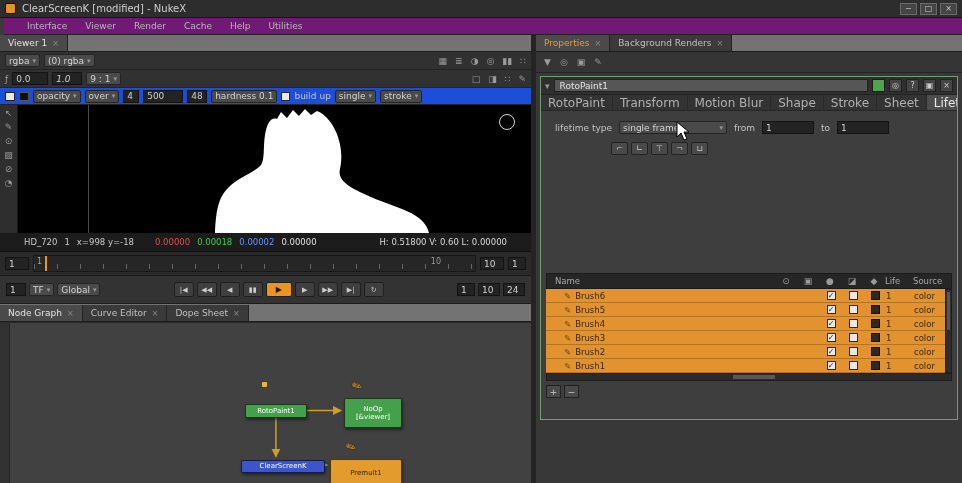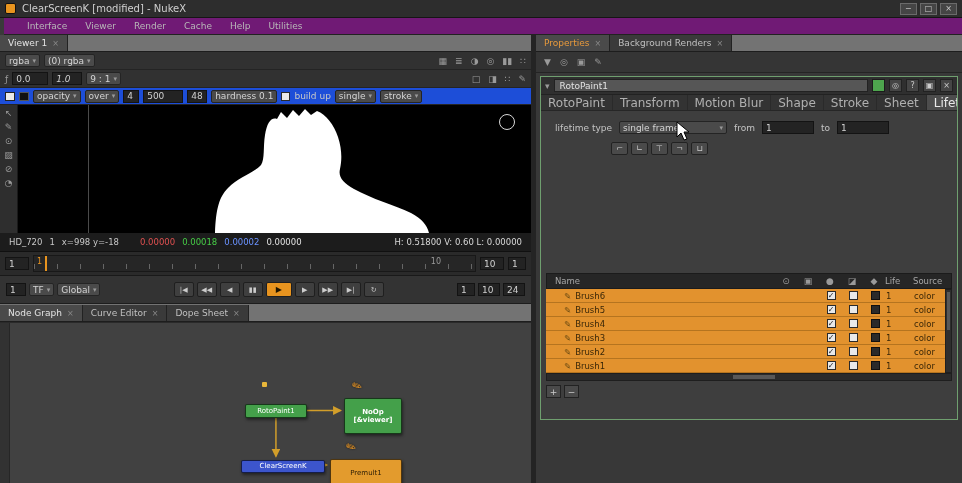--- a/index.html
+++ b/index.html
@@ -38,21 +38,21 @@
   
   .viewport { position:absolute; top:105px; left:0; width:531px; height:128px; display:flex; }
   .tool-col { width:18px; background:#2e2e2e; border-right:1px solid #1a1a1a; display:flex;
     flex-direction:column; align-items:center; gap:4px; padding-top:3px; }
   .canvas { position:relative; flex:1; background:#000; overflow:hidden; }
   .canvas svg.sil { position:absolute; inset:0; width:100%; height:100%; }
   .edge-line { position:absolute; left:70px; top:0; bottom:0; width:1px; background:#4a4a4a; }
   .brush-circle { position:absolute; right:16px; top:9px; width:16px; height:16px;
     border:1px solid #d8d8d8; border-radius:50%; }
   .infobar { position:absolute; top:233px; left:0; width:531px; height:19px; background:#1c1c1c;
-    border-bottom:1px solid #101010; display:flex; align-items:center; gap:7px; padding:0 9px; font-size:8.5px;justify-content:flex-end; }
+    border-bottom:1px solid #101010; display:flex; align-items:center; gap:7px; padding:0 24px; font-size:8.5px;justify-content:flex-end; }
   .v-r{color:#e05050}.v-g{color:#46cc46}.v-b{color:#6a92ff}.v-a{color:#e0e0e0}
   .hvl{ margin-left:auto; color:#d8d8d8; }
   
   .timeline { position:absolute; top:252px; left:0; width:531px; height:24px; background:#2a2a2a;
     border-bottom:1px solid #191919; display:flex; align-items:center; gap:4px; padding:0 5px; }
   .ruler { position:relative; flex:1; height:17px; background:#262626; border:1px solid #181818; }
   .ruler::before { content:""; position:absolute; left:0; right:0; bottom:2px; height:5px;
     background:repeating-linear-gradient(90deg,#666 0,#666 1px,transparent 1px,transparent 23px); }
   .playhead { position:absolute; left:11px; top:0; bottom:0; width:2px; background:#e8941f; }
   .ph-label { position:absolute; left:3px; top:1px; color:#e8941f; font-size:8px; }
@@ -311,21 +311,21 @@
       <line x1="307" y1="88" x2="341" y2="88" stroke="#d29e2a" stroke-width="1.5" marker-end="url(#arr)"></line>
       <line x1="276" y1="95" x2="276" y2="134" stroke="#d29e2a" stroke-width="1.5" marker-end="url(#arr)"></line>
       <line x1="311" y1="143" x2="327" y2="143" stroke="#d29e2a" stroke-width="1.5" marker-end="url(#arr)"></line>
     </svg>
     <span class="ng-dot" style="left:262px; top:59px;"></span>
     <span class="pen-marker" style="left:352px; top:56px;">✎</span>
     <span class="pen-marker" style="left:346px; top:117px;">✎</span>
     <div class="node green" style="left:245px; top:81px; width:62px; height:14px;">
       <span>RotoPaint1</span>
     </div>
-    <div class="node green" style="left:344px; top:75px; width:58px; height:36px;font-weight:bold;">
+    <div class="node green" style="left:344px; top:75px; width:58px; height:30px;">
       <span>NoOp</span>
       <span>[&amp;viewer]</span>
     </div>
     <div class="node blue" style="left:241px; top:137px; width:84px; height:13px;">
       <span>ClearScreenK</span>
     </div>
     <div class="node orange" style="left:330px; top:136px; width:72px; height:28px;">
       <span>Premult1</span>
     </div>
   </div>

